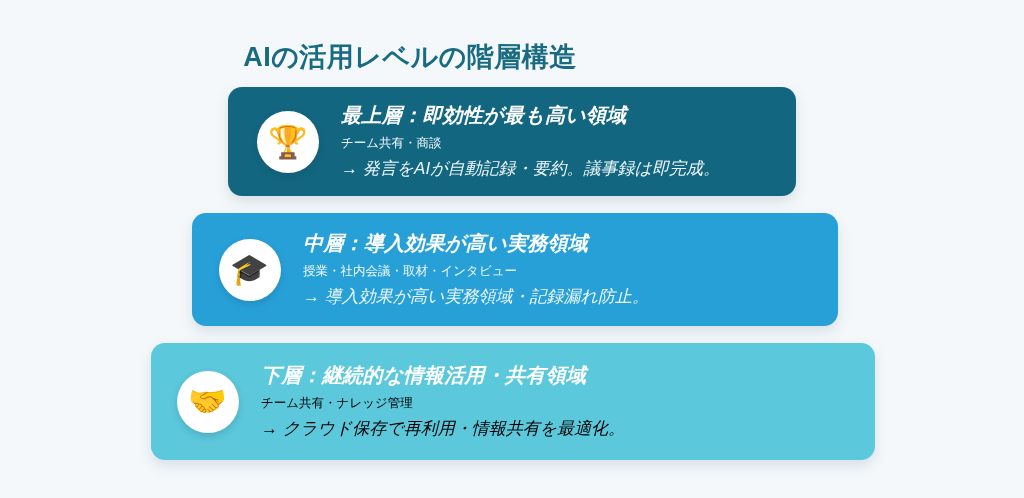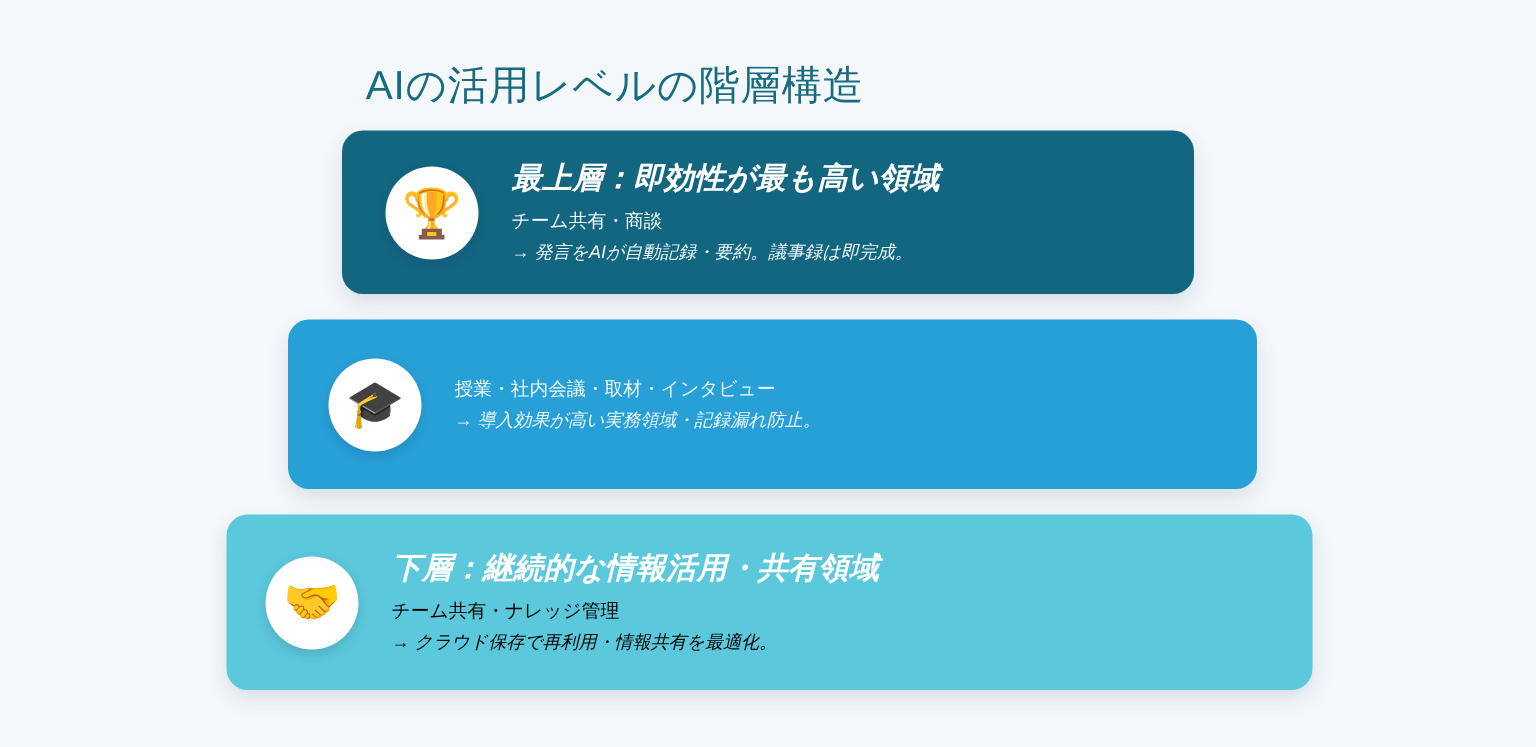--- a/index.html
+++ b/index.html
@@ -22,21 +22,21 @@
   }
 
   
   .page-title {
     position: absolute;
     left: 0;
     top: 23px;
     width: 820px;
     text-align: center;
     font-size: 27px;
-    font-weight: 400;
+    font-weight: 700;
     letter-spacing: 0.5px;
     color: #186b80;
     line-height: 1.2;
     white-space: nowrap;
   }
 
   
   .pyramid {
     position: absolute;
     left: 0;
@@ -121,21 +121,21 @@
   .tier-sub {
     font-size: 12.5px;
     font-weight: 400;
     line-height: 1.3;
     margin: 0 0 6px 0;
     color: #f2fafd;
     white-space: nowrap;
   }
 
   .tier-note {
-    font-size: 12px;
+    font-size: 17px;
     font-style: italic;
     font-weight: 400;
     line-height: 1.3;
     margin: 0;
     color: #eef8fc;
     white-space: nowrap;
   }
 
   .tier-3 .tier-sub,
   .tier-3 .tier-note {
@@ -156,20 +156,21 @@
       <div class="tier-text">
         <p class="tier-heading">最上層：即効性が最も高い領域</p>
         <p class="tier-sub">チーム共有・商談</p>
         <p class="tier-note">→ 発言をAIが自動記録・要約。議事録は即完成。</p>
       </div>
     </div>
 
     <div class="tier tier-2">
       <div class="icon-badge">🎓</div>
       <div class="tier-text">
+        <p class="tier-heading">中層：導入効果が高い実務領域</p>
         <p class="tier-sub">授業・社内会議・取材・インタビュー</p>
         <p class="tier-note">→ 導入効果が高い実務領域・記録漏れ防止。</p>
       </div>
     </div>
 
     <div class="tier tier-3">
       <div class="icon-badge">🤝</div>
       <div class="tier-text">
         <p class="tier-heading">下層：継続的な情報活用・共有領域</p>
         <p class="tier-sub">チーム共有・ナレッジ管理</p>

